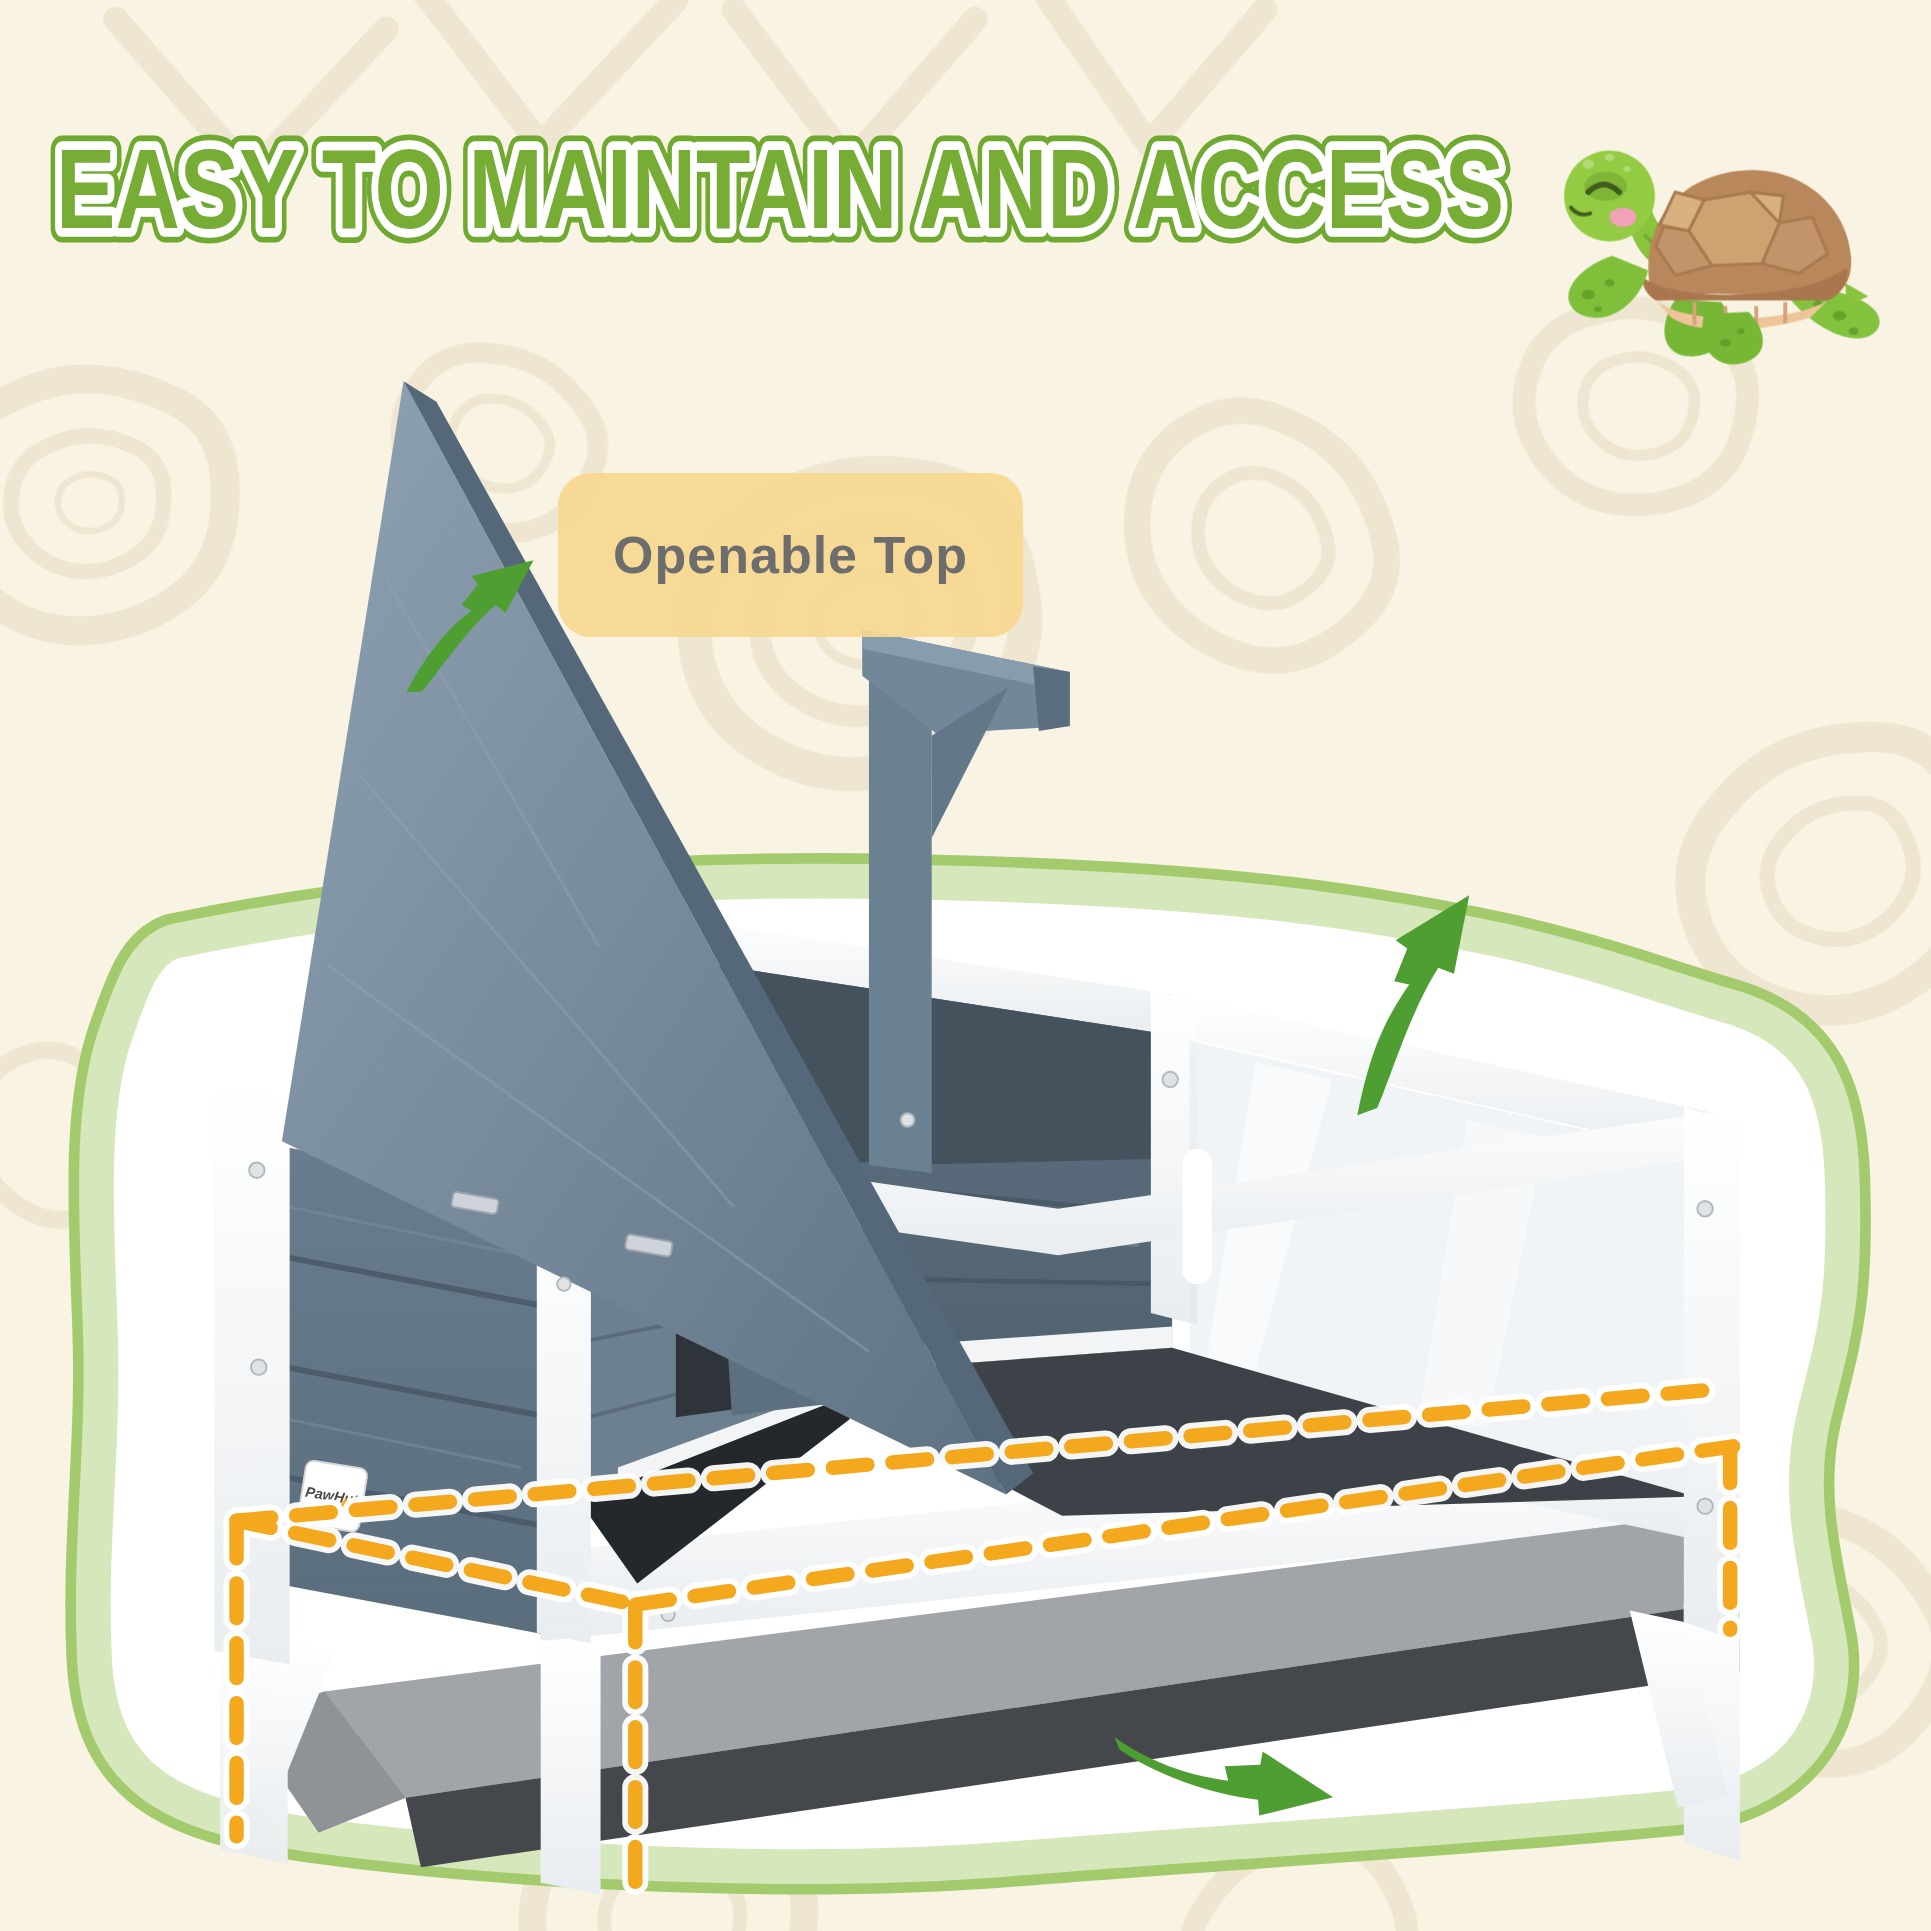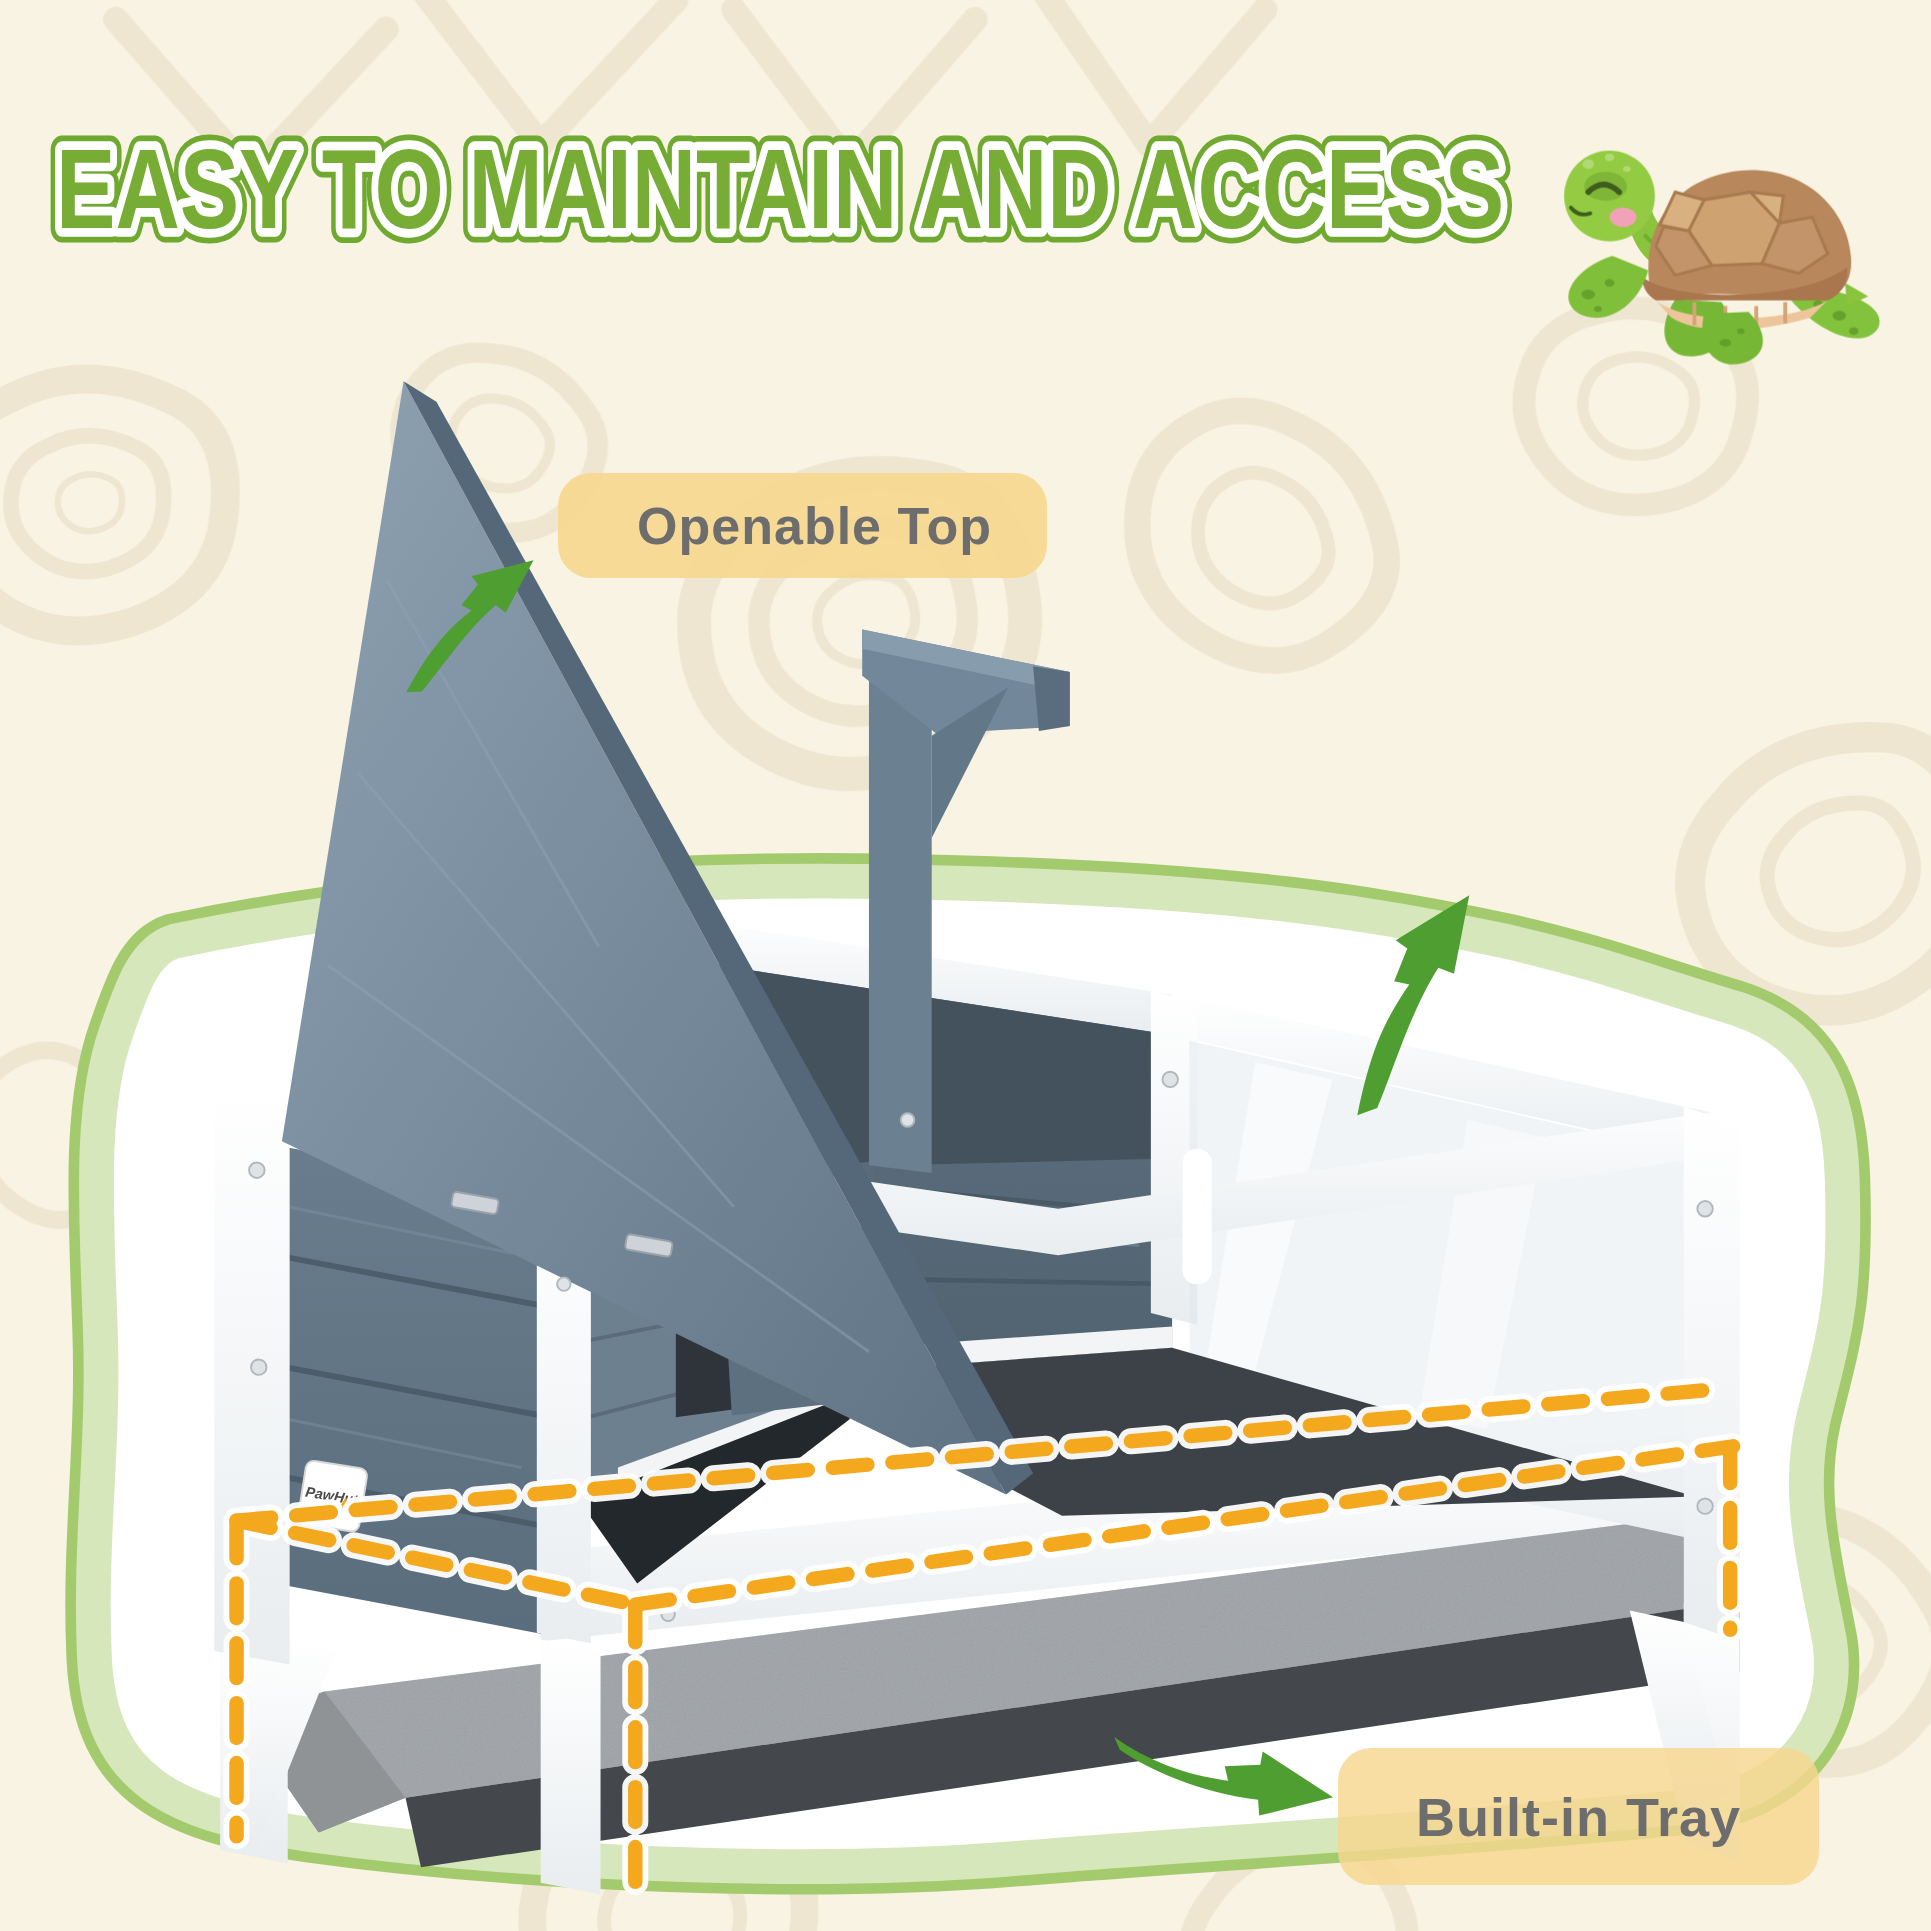--- a/index.html
+++ b/index.html
@@ -8,21 +8,21 @@
     background:var(--background_cream,#F8F3E3);
     font-family:"Liberation Sans",sans-serif;
   }
   .stage svg{position:absolute;left:0;top:0;}
   .callout{
     position:absolute;display:flex;align-items:center;justify-content:center;
     background:var(--callout_bg,rgba(246,215,143,.93));
     border-radius:33px;color:var(--callout_text,#6D6D6D);
     font-weight:bold;letter-spacing:1px;white-space:nowrap;
   }
-  #callout-openable{left:558px;top:473px;width:465px;height:105px;font-size:52px;padding-left:24px;}
+  #callout-openable{left:558px;top:473px;width:465px;height:164px;font-size:52px;}
   #callout-noroof{left:1273px;top:701px;width:537px;height:143px;font-size:56px;}
   #callout-tray{left:1338px;top:1748px;width:481px;height:137px;font-size:54px;background:rgba(246,215,143,.82);}
 </style>
 </head>
 <body>
 
 <div class="stage">
 
 <svg width="1931" height="1931" viewBox="0 0 2000 2000">
   <defs>
@@ -309,18 +309,15 @@
     <g fill="#5E9B27" opacity="0.8">
       <ellipse cx="172" cy="240" rx="6" ry="4"></ellipse>
           <ellipse cx="188" cy="228" rx="4" ry="3"></ellipse>
     </g>
   </g>
 </svg>
 
 <div class="callout" id="callout-openable">
   <span>Openable Top</span>
 </div>
-<div class="callout" id="callout-tray">
-  <span>Built-in Tray</span>
+
 </div>
 
-</div>
-
 
 </body></html>

